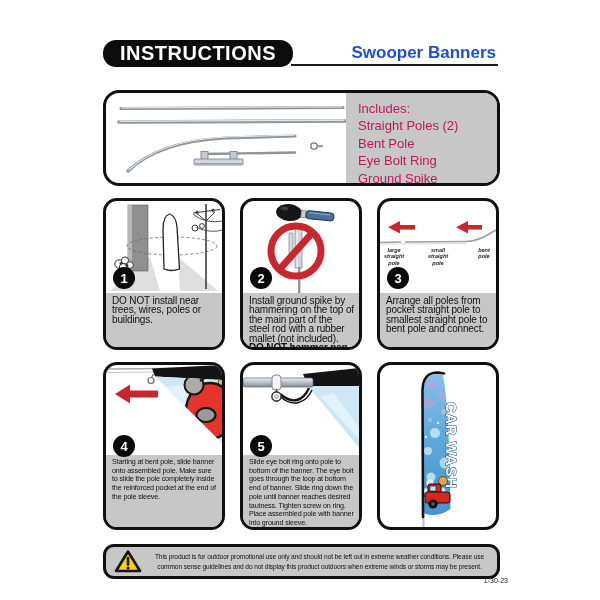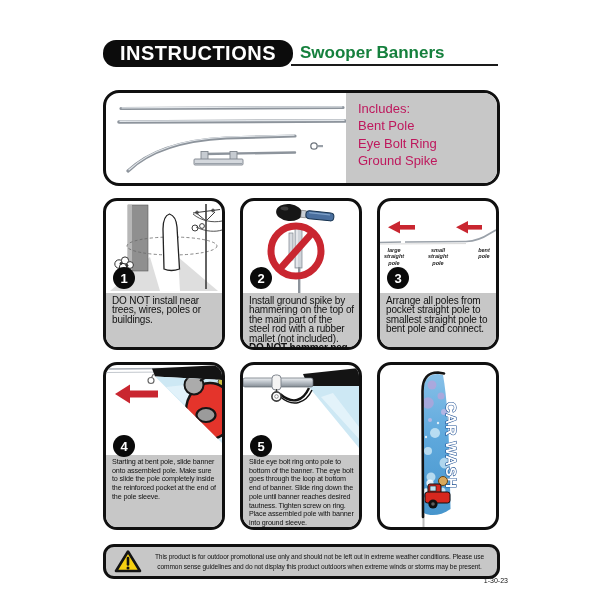--- a/index.html
+++ b/index.html
@@ -14,21 +14,21 @@
 
   
   .title-pill {
     position:absolute; left:103px; top:40px; width:190px; height:27px;
     background:#0c0c0c; border-radius:13px;
     display:flex; align-items:center; justify-content:center;text-align:right;
   }
   .title-pill span { color:#fff; font-weight:bold; font-size:20px; letter-spacing:.5px; }
   .subtitle {
     position:absolute; left:300px; top:43px; width:196px;
-    text-align:left; font-size:17px; font-weight:bold; color:#15803d;
+    text-align:right; font-size:17px; font-weight:bold; color:#1d4ed8;
   }
   .header-rule { position:absolute; left:291px; top:64px; width:207px; height:2.4px; background:#1a1a1a; }
 
   
   .includes {
     position:absolute; left:103px; top:90px; width:397px; height:96px;
     border:3px solid #101010; border-radius:16px; background:#fff;
     overflow:hidden; display:flex;
   }
   .includes-illus { width:240px; height:100%; flex:none; }
@@ -125,20 +125,21 @@
         <rect x="88" y="66" width="49" height="6" rx="1" fill="#d4d8dd" stroke="#7e858d" stroke-width="0.9"></rect>
         <line x1="89" y1="70.5" x2="136" y2="70.5" stroke="#9aa1a9" stroke-width="1.2"></line>
       </g>
       <g>
         <circle cx="208" cy="53" r="3.2" fill="none" stroke="#6f767e" stroke-width="1.3"></circle>
         <rect x="212" y="52" width="5" height="2.2" fill="#9aa1a9"></rect>
       </g>
     </svg>
     <div class="includes-list">
       <div>Includes:</div>
+      <div>Straight Poles (2)</div>
       <div>Bent Pole</div>
       <div>Eye Bolt Ring</div>
       <div>Ground Spike</div>
     </div>
   </div>
 
   <div class="step row1 p1">
     <div class="illus">
       <svg viewBox="0 0 116 92" width="116" height="92" xmlns="http://www.w3.org/2000/svg">
         <polygon points="44,56 4,90 54,90" fill="#dedede"></polygon>

